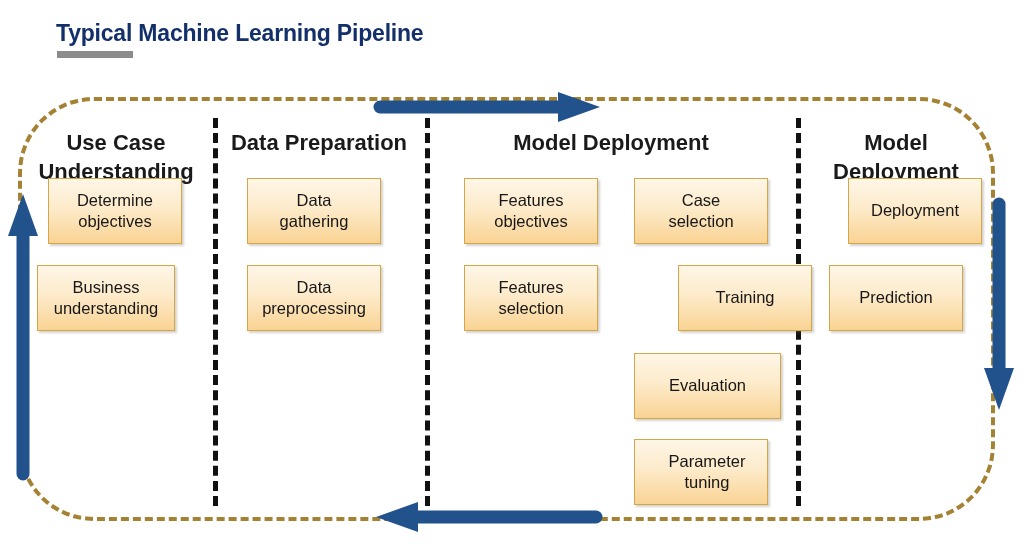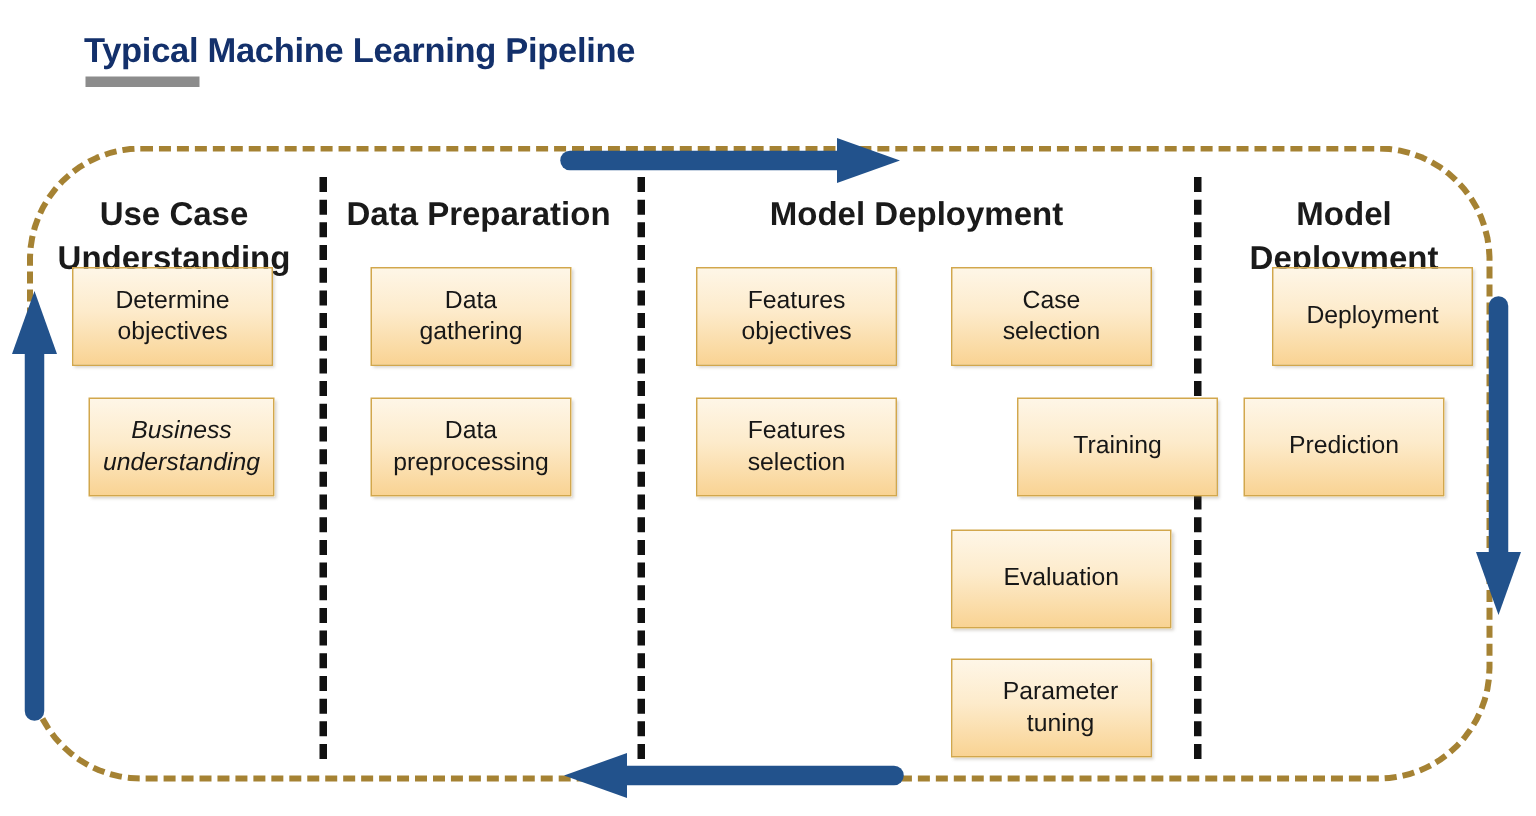--- a/index.html
+++ b/index.html
@@ -134,21 +134,21 @@
   <div class="col-head" id="head-3">
     <span>Model Deployment</span>
   </div>
 
   <div class="stage-box" style="left:48px; top:178px; width:134px; height:66px;">
     <div>
       <span>Determine</span><br>
       <span>objectives</span>
     </div>
   </div>
-  <div class="stage-box" style="left:59px; top:265px; width:124px; height:66px;font-style:italic;">
+  <div class="stage-box" style="left:37px; top:265px; width:138px; height:66px;">
     <div>
       <span>Business</span><br>
       <span>understanding</span>
     </div>
   </div>
 
   <div class="stage-box" style="left:247px; top:178px; width:134px; height:66px;">
     <div>
       <span>Data</span><br>
       <span>gathering</span>

